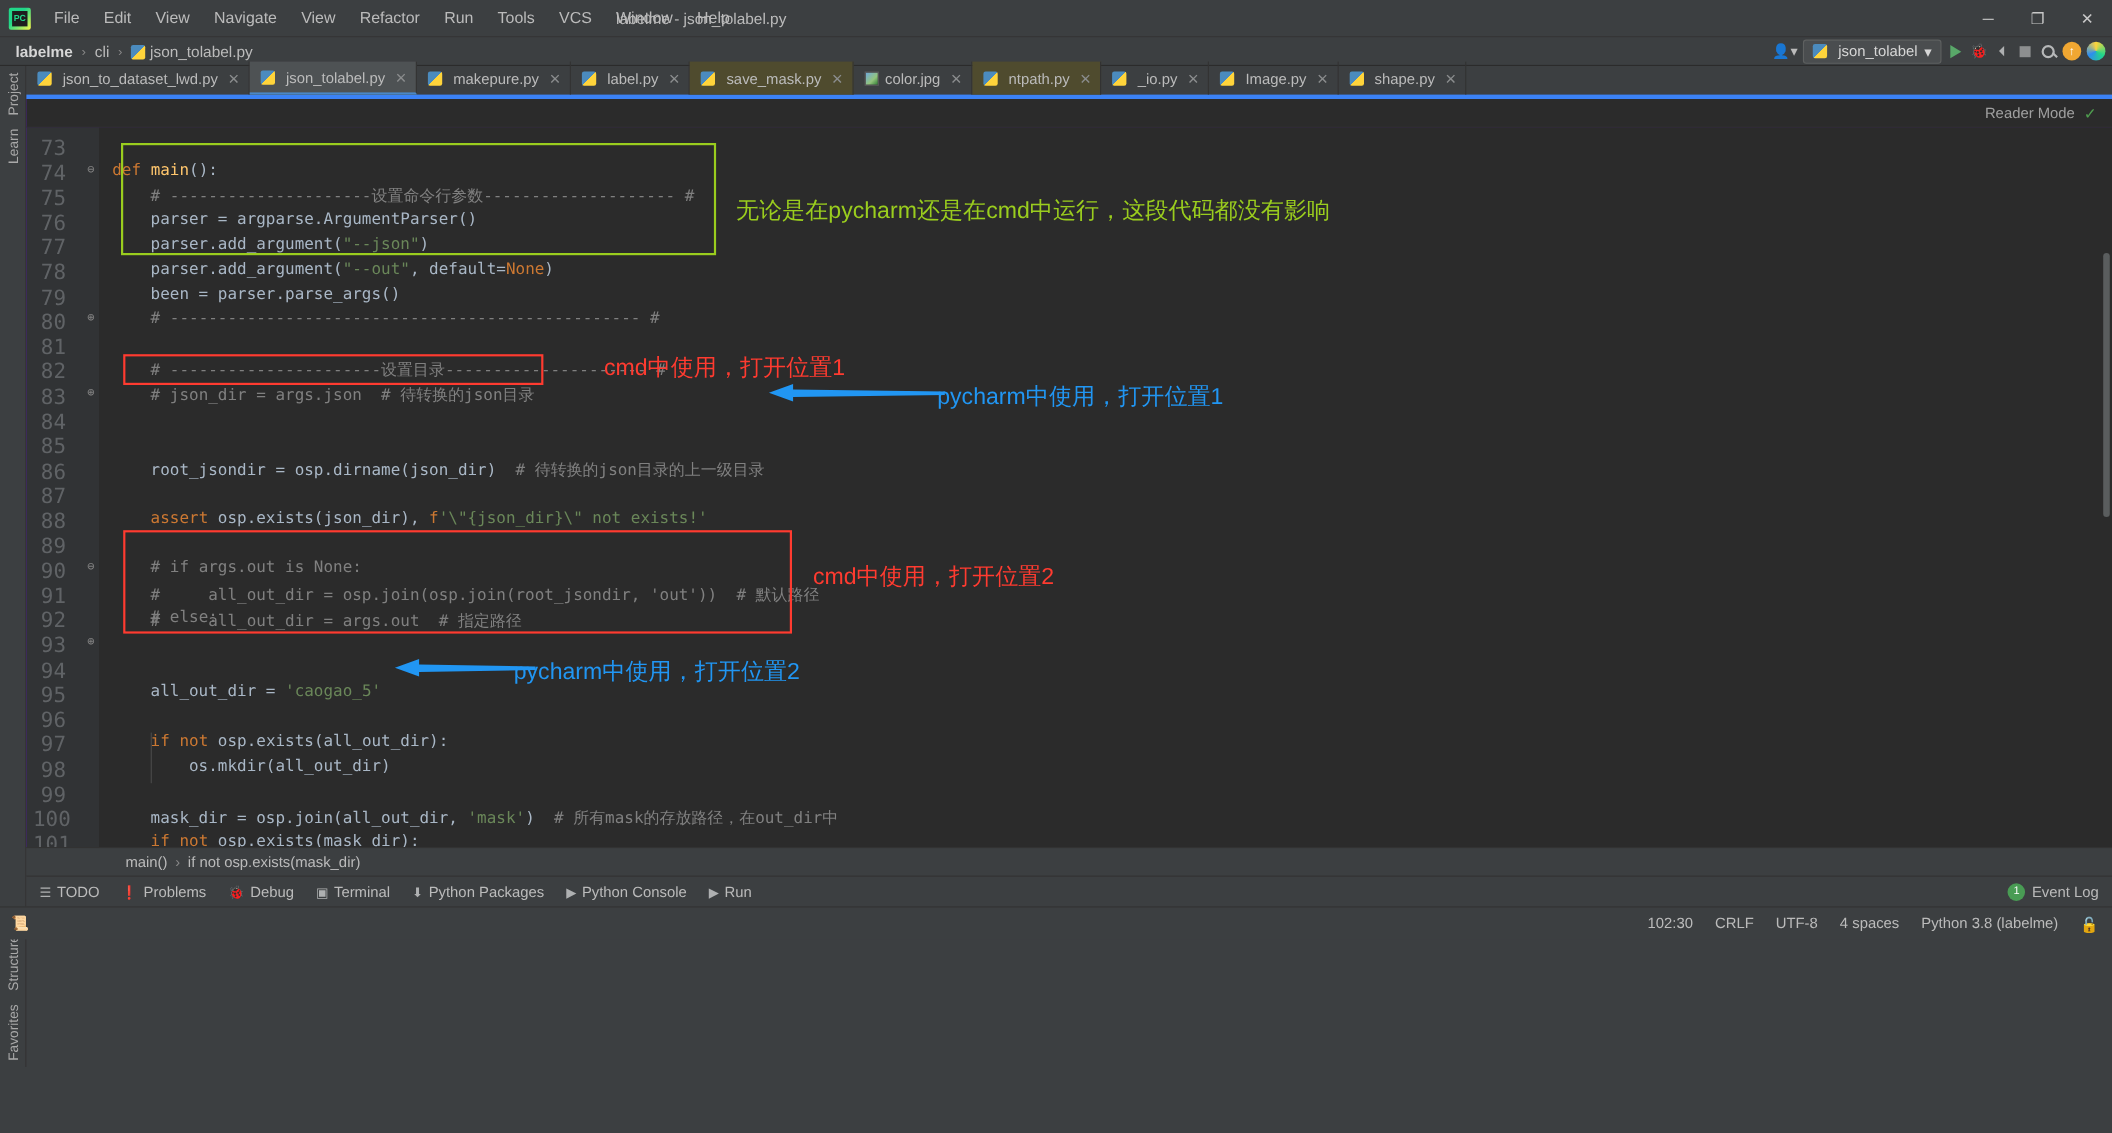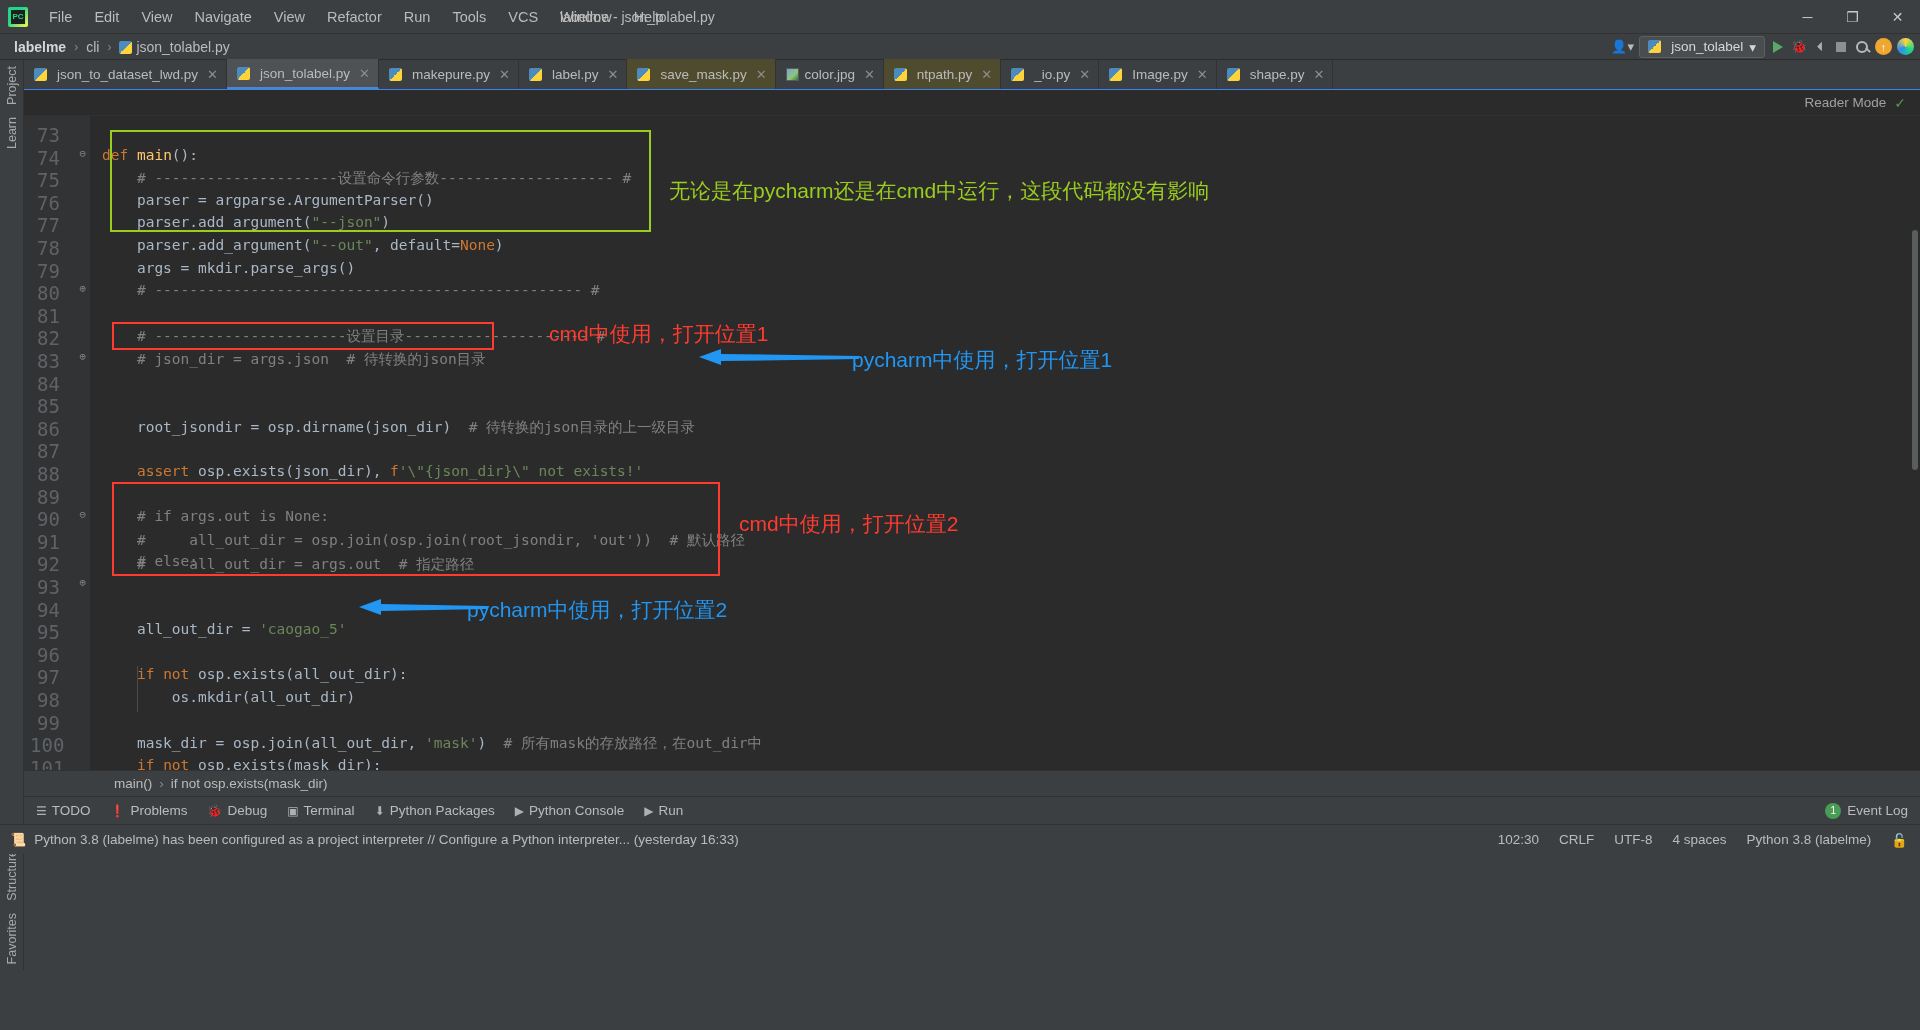--- a/index.html
+++ b/index.html
@@ -70,21 +70,21 @@
   .stop-sq { width: 10px; height: 10px; background: #8d8f90; }
   .srch-circ { width: 12px; height: 12px; border: 2px solid #b6b8b9; border-radius: 50%; position: relative; }
   .srch-circ::after { content:""; position:absolute; width:6px; height:2px; background:#b6b8b9; transform:rotate(45deg); right:-5px; bottom:0px; }
   .orange-dot { width: 17px; height: 17px; border-radius: 50%; background: #f0a732; display:flex;align-items:center;justify-content:center;color:#fff;font-size:11px; }
   .rainbow-dot { width: 17px; height: 17px; border-radius: 50%; background: conic-gradient(#ffd43b,#21d789,#2d8cf0,#ffd43b); }
 
   
   .tabbar {
     position: absolute; top: 60px; left: 24px; width: 1896px; height: 30px;
     background: #3c3f41; display: flex; align-items: flex-end;
-    border-bottom: 1px solid #3b82f6;
+    border-bottom: 4px solid #3b82f6;
   }
   .tab {
     height: 30px; display: flex; align-items: center; gap: 6px;
     padding: 0 8px 0 10px; color: #bbbbbb; font-size: 13.5px; white-space: nowrap;
     border-right: 1px solid #323232;
   }
   .tab.active { background: #4e5254; border-bottom: 2px solid #4a88c7; }
   .tab.modified { background: #4f4b2e; }
   .tab .x { color: #8b8d8e; font-size: 13px; margin-left: 3px; }
   .imgicon {
@@ -352,21 +352,21 @@
         <div class="lnum" style="top: 618.2px;">100</div>
         <div class="lnum" style="top: 640.8px;">101</div>
       </div>
     <div class="codearea" id="codearea">
         <div class="cline" style="top: 8px; left: 12px;"></div>
         <div class="cline" style="top: 30.6px; left: 12px;"><span class="kw">def</span> <span class="fn">main</span>():</div>
         <div class="cline" style="top: 53.2px; left: 12px;">    <span class="cm"># ---------------------设置命令行参数-------------------- #</span></div>
         <div class="cline" style="top: 75.8px; left: 12px;">    parser = argparse.ArgumentParser()</div>
         <div class="cline" style="top: 98.4px; left: 12px;">    parser.add_argument(<span class="str">"--json"</span>)</div>
         <div class="cline" style="top: 121px; left: 12px;">    parser.add_argument(<span class="str">"--out"</span>, default=<span class="kw">None</span>)</div>
-        <div class="cline" style="top: 143.6px; left: 12px;">    args = mkdir.parse_args()</div>
+        <div class="cline" style="top: 143.6px; left: 12px;">    been = parser.parse_args()</div>
         <div class="cline" style="top: 166.2px; left: 12px;">    <span class="cm"># ------------------------------------------------- #</span></div>
         <div class="cline" style="top: 188.8px; left: 12px;"></div>
         <div class="cline" style="top: 211.4px; left: 12px;">    <span class="cm"># ----------------------设置目录--------------------- #</span></div>
         <div class="cline" style="top: 234px; left: 12px;">    <span class="cm"># json_dir = args.json  # 待转换的json目录</span></div>
         <div class="cline" style="top: 279.2px; left: 12px;"></div>
         <div class="cline" style="top: 301.8px; left: 12px;">    root_jsondir = osp.dirname(json_dir)  <span class="cm"># 待转换的json目录的上一级目录</span></div>
         <div class="cline" style="top: 324.4px; left: 12px;"></div>
         <div class="cline" style="top: 347px; left: 12px;">    <span class="kw">assert</span> osp.exists(json_dir), <span class="kw">f</span><span class="str">'\"{json_dir}\" not exists!'</span></div>
         <div class="cline" style="top: 369.6px; left: 12px;"></div>
         <div class="cline" style="top: 392.2px; left: 12px;">    <span class="cm"># if args.out is None:</span></div>
@@ -436,21 +436,20 @@
         <span>Run</span>
       </div>
       <div class="tw-right">
       <span class="badge-green">1</span>
       <span style="color:#bbbbbb;font-size:13.5px;">Event Log</span>
     </div>
   </div>
 
   <div class="statusbar">
     <span style="color:#9b9b9b;margin-right:8px;font-size:13px;">📜</span>
-    <span class="status-msg">Python 3.8 (labelme) has been configured as a project interpreter // Configure a Python interpreter... (yesterday 16:33)</span>
     <div class="status-right">
       <span>102:30</span>
       <span>CRLF</span>
       <span>UTF-8</span>
       <span>4 spaces</span>
       <span>Python 3.8 (labelme)</span>
       <span>🔓</span>
     </div>
   </div>
 </div>

